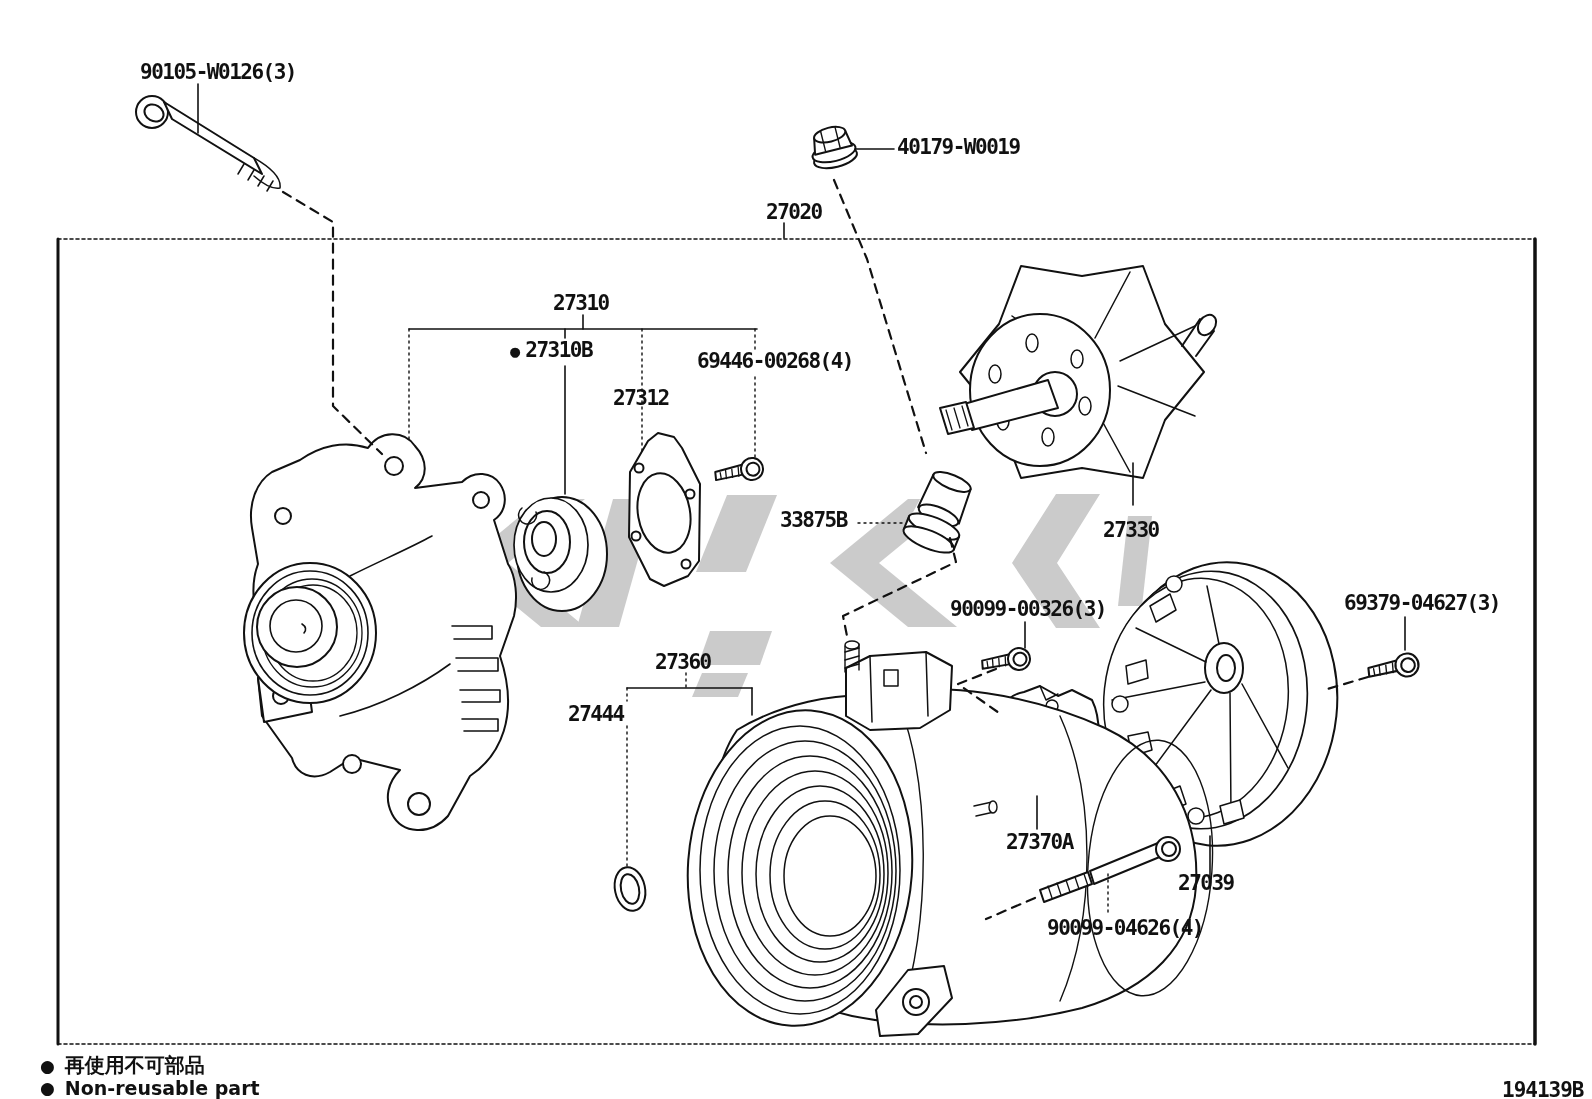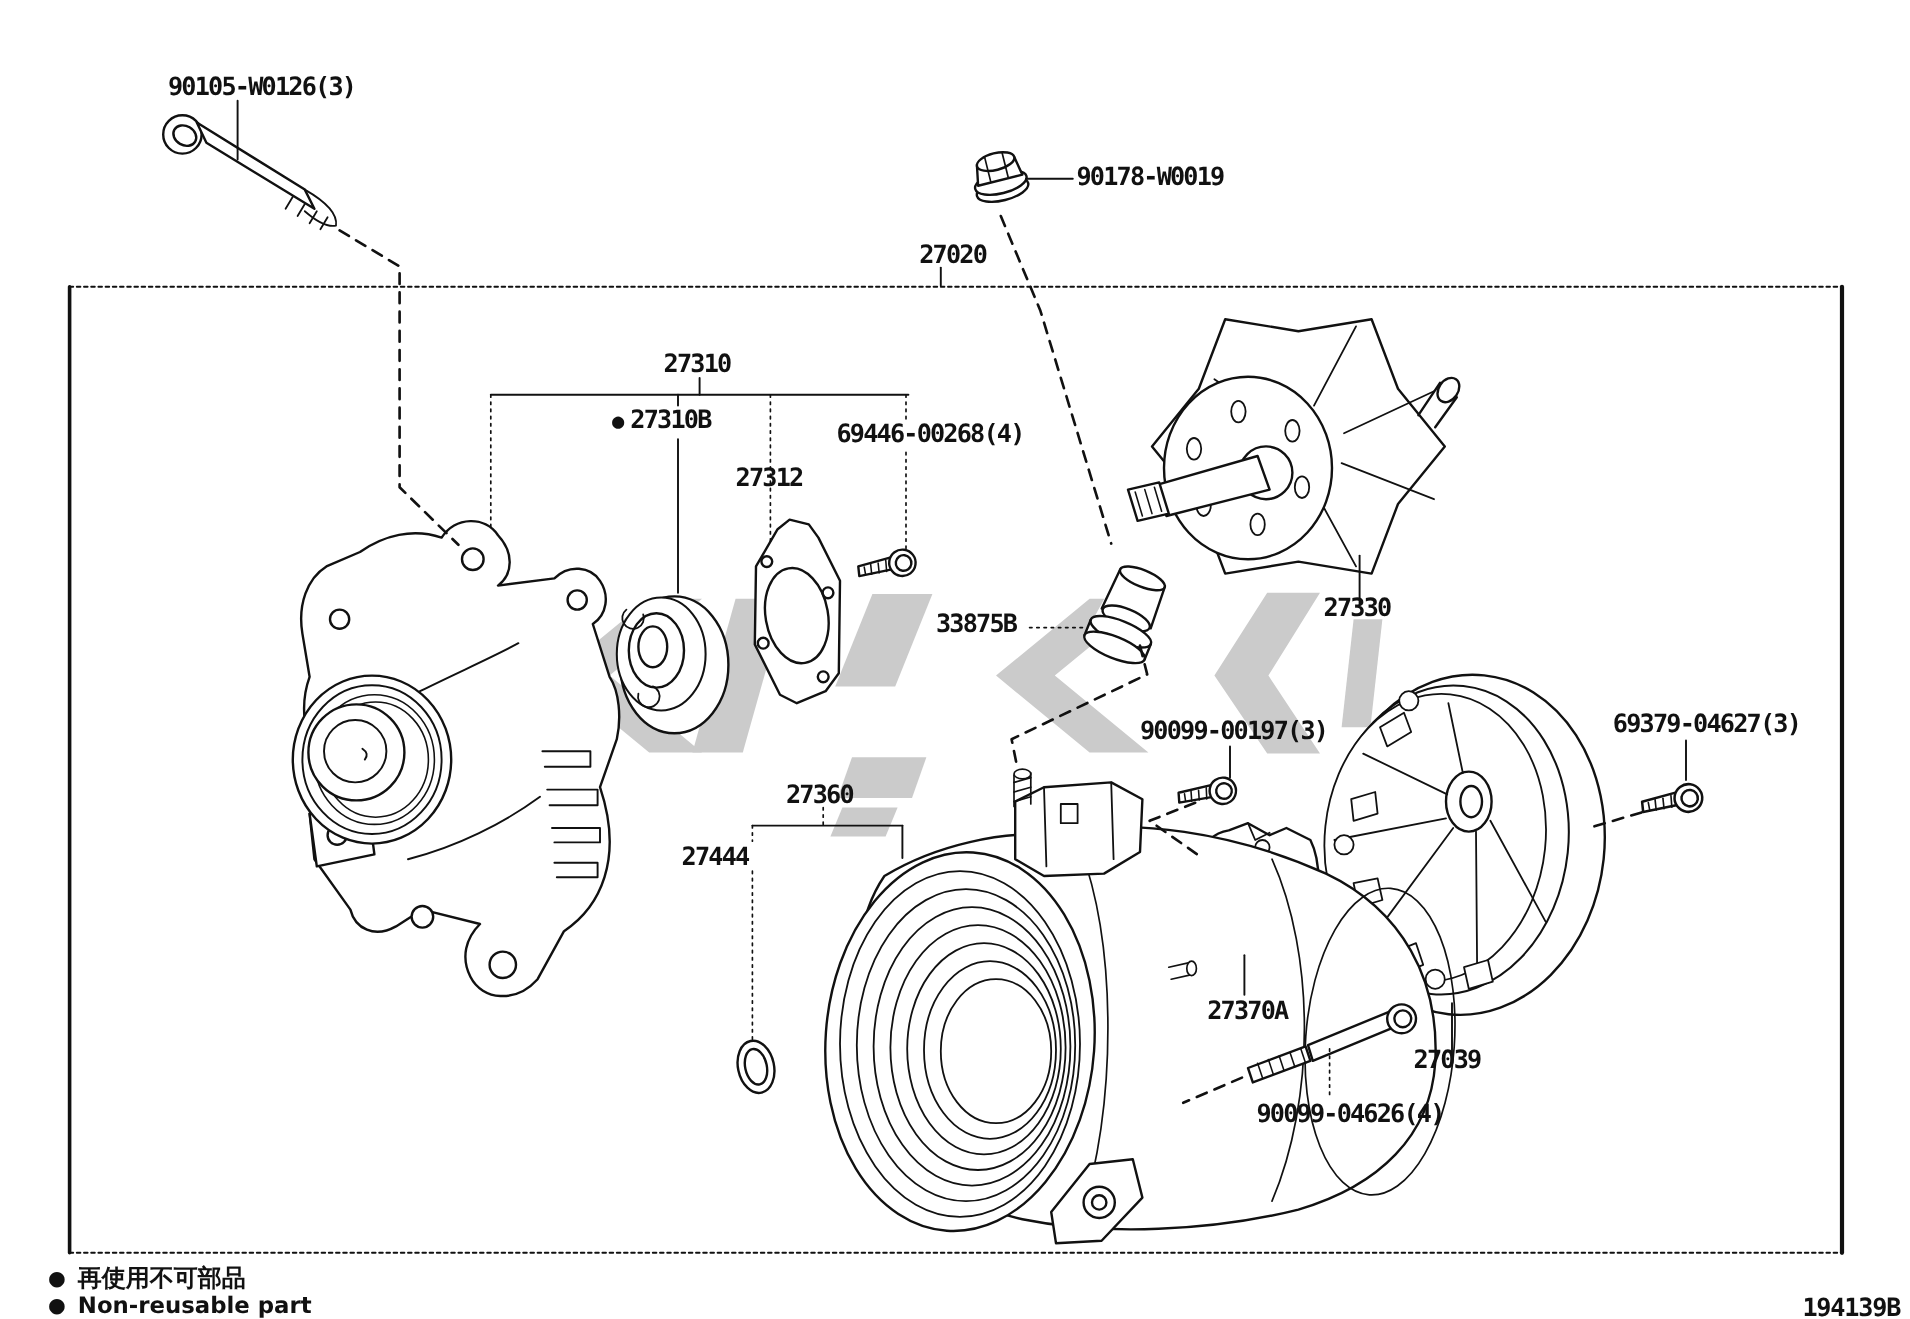--- a/index.html
+++ b/index.html
@@ -330,29 +330,29 @@
       <polyline points="834,164 867,243 926,437"></polyline>
       <polyline points="950,522 956,546 843,600 848,625"></polyline>
       <polyline points="996,653 958,668 1002,699"></polyline>
       <line x1="1368" y1="661" x2="1324" y2="674"></line>
       <line x1="1035" y1="882" x2="986" y2="903"></line>
     </g>
   </g>
 </svg>
 
 <div class="plabel" style="left:140px;top:46px">90105-W0126(3)</div>
-<div class="plabel" style="left:897px;top:121px">90178-W0019</div>
+<div class="plabel" style="left:897px;top:121px">40179-W0019</div>
 <div class="plabel" style="left:766px;top:186px">27020</div>
 <div class="plabel" style="left:553px;top:277px">27310</div>
 <div class="plabel" style="left:510px;top:324px"><span class="bullet">●</span><span>27310B</span></div>
 <div class="plabel" style="left:697px;top:335px">69446-00268(4)</div>
 <div class="plabel" style="left:613px;top:372px">27312</div>
 <div class="plabel" style="left:780px;top:494px">33875B</div>
-<div class="plabel" style="left:1103px;top:480px">27330</div>
-<div class="plabel" style="left:950px;top:583px">90099-00197(3)</div>
+<div class="plabel" style="left:1103px;top:504px">27330</div>
+<div class="plabel" style="left:950px;top:583px">90099-00326(3)</div>
 <div class="plabel" style="left:1344px;top:577px">69379-04627(3)</div>
 <div class="plabel" style="left:655px;top:636px">27360</div>
 <div class="plabel" style="left:568px;top:688px">27444</div>
 <div class="plabel" style="left:1006px;top:816px">27370A</div>
 <div class="plabel" style="left:1178px;top:857px">27039</div>
 <div class="plabel" style="left:1047px;top:902px">90099-04626(4)</div>
 
 <div class="legend-line legend-jp" style="left:40px;top:1036px">
   <span class="bullet">●</span>
   <span>再使用不可部品</span>

